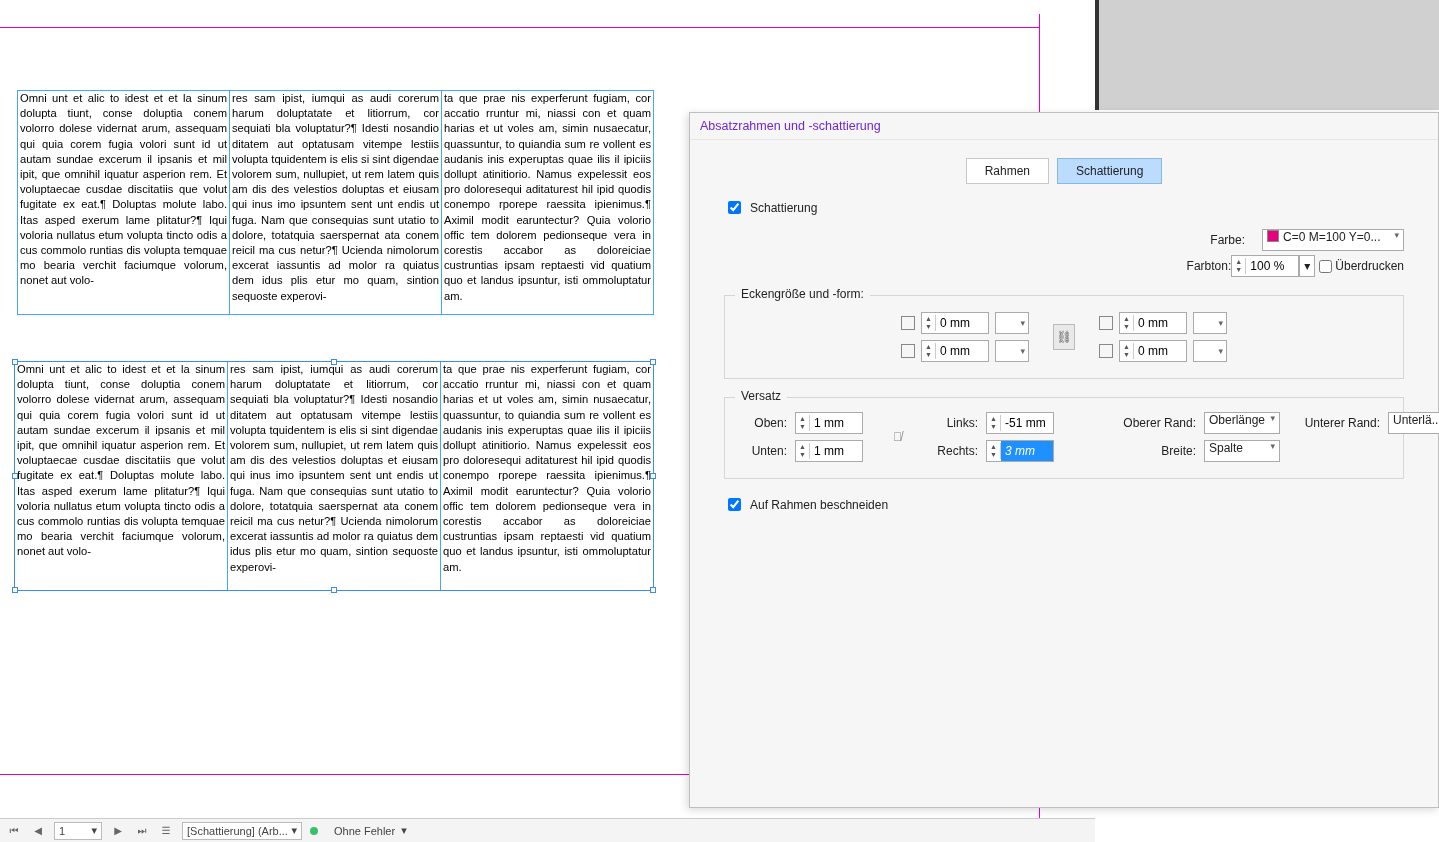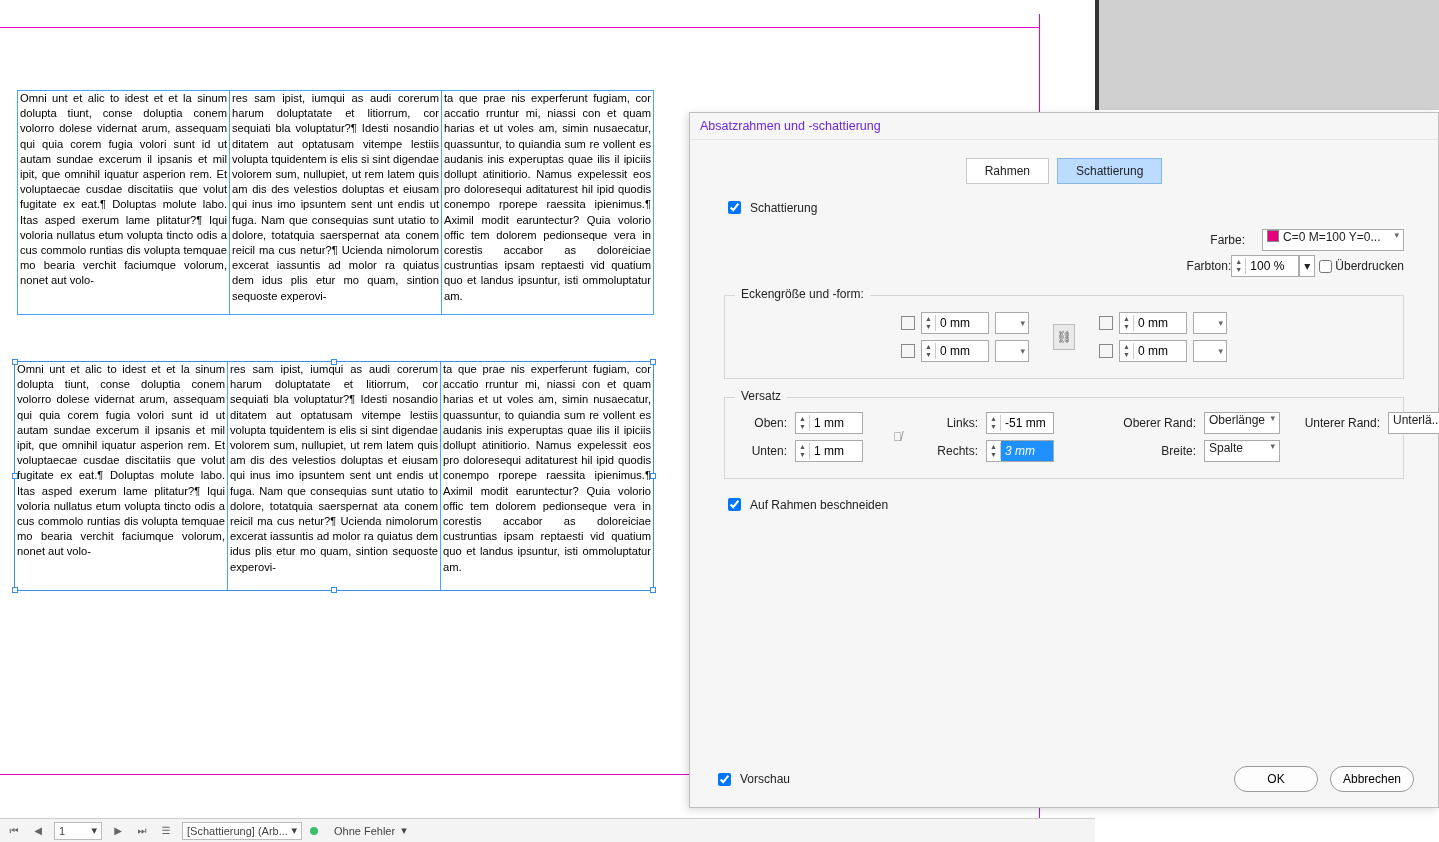--- a/index.html
+++ b/index.html
@@ -279,27 +279,20 @@
         </div>
       </div>
     </div>
 
     <div class="row" style="margin-top:16px">
       <input type="checkbox" class="chk" checked="" style="">
       <span class="lbl">Auf Rahmen beschneiden</span>
     </div>
   </div>
 
-  <div class="dlg-footer">
-    <input type="checkbox" class="chk" checked="" style="">
-    <span class="lbl" style="margin-left:6px">Vorschau</span>
-    <div style="flex:1"></div>
-    <button class="btn">OK</button>
-    <button class="btn">Abbrechen</button>
-  </div>
 </div>
 
 <div class="statusbar">
   <button class="sb-btn">⏮</button>
   <button class="sb-btn">◀</button>
   <div class="sb-combo">
       <span>1</span>
       <span class="caret" style="margin-left:auto">▾</span>
     </div>
   <button class="sb-btn">▶</button>

